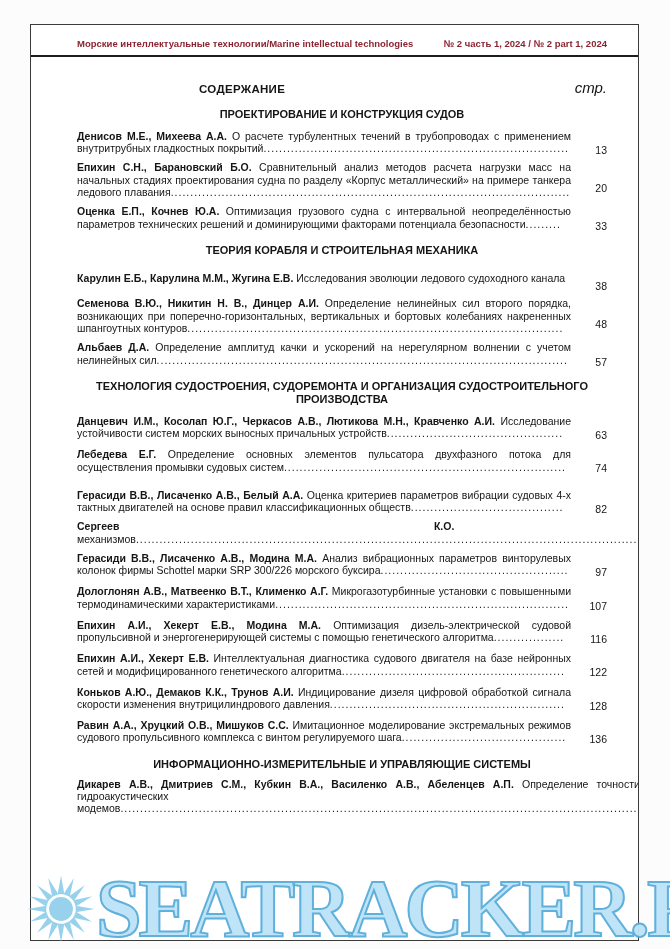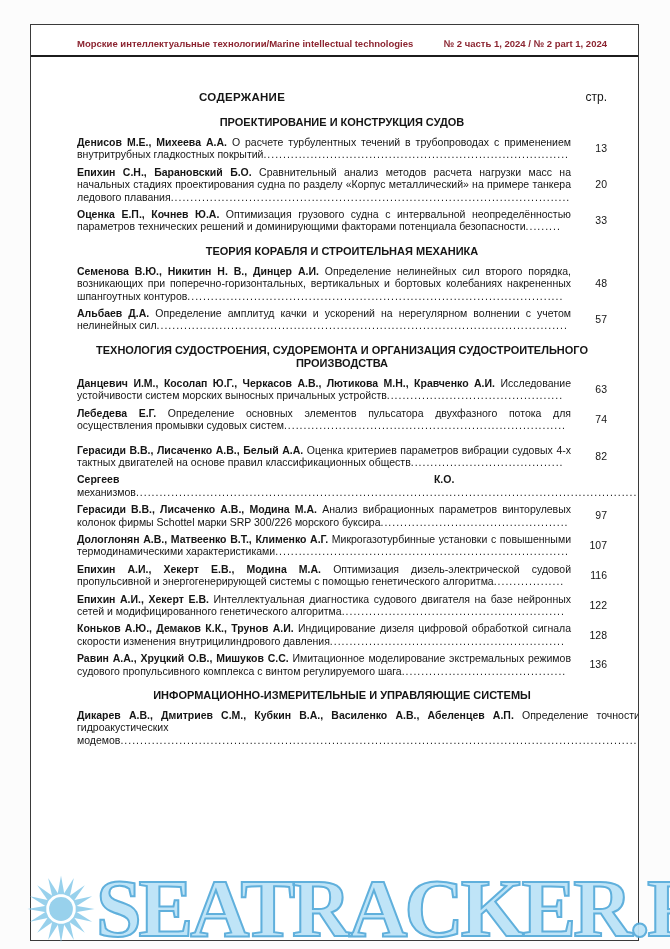--- a/index.html
+++ b/index.html
@@ -13,34 +13,34 @@
     border:1px solid #3a3a3a; background:#fff; overflow:hidden;
   }
   .page-header {
     display:flex; justify-content:space-between; align-items:flex-end;
     padding:13px 31px 6px 46px; border-bottom:2px solid #1c1c1c;
   }
   .page-header .jt, .page-header .issue {
     color:#8b2430; font-weight:bold; font-size:9.5px; white-space:nowrap;
   }
   .content { padding:0 31px 0 46px; }
-  .toc-head { margin-top:33px; display:flex; justify-content:space-between; align-items:baseline; }
+  .toc-head { margin-top:22px; display:flex; justify-content:space-between; align-items:baseline; }
   .toc-title { font-weight:bold; font-size:11.5px; margin-left:122px; letter-spacing:0.3px; }
-  .toc-page-label { font-size:12px; }
+  .toc-page-label { font-size:15px;font-style:italic; }
   .section { margin-top:12px; }
   .section-heading {
     text-align:center; font-weight:bold; font-size:11px; line-height:13px;
     margin-bottom:7px; white-space:pre-line;
   }
   .entry { display:flex; align-items:center; margin-bottom:5px; }
   .entry-text { flex:1; font-size:10.5px; line-height:12.4px; text-align:justify; }
   .authors { font-weight:bold; }
   .dots { letter-spacing:1px; }
   .entry-page {
-    width:36px; text-align:right; font-size:10.5px; line-height:12.4px; flex:0 0 auto;
+    width:36px; text-align:right; font-size:10.5px; line-height:12.4px; flex:0 0 auto;margin-top:16px;
   }
   .watermark {
     position:absolute; left:26px; bottom:3px; z-index:9;
     display:flex; align-items:center; opacity:0.95; pointer-events:none;
   }
   .sun { width:70px; height:70px; flex:0 0 auto; }
   .wm-text {
     font-family:"Liberation Serif","DejaVu Serif",serif; font-weight:bold;
     font-size:82px; line-height:74px; letter-spacing:-3px; white-space:nowrap;
     color:#bce3f7; -webkit-text-stroke:2px #58acdb;
@@ -74,20 +74,24 @@
         <div class="entry-page">20</div>
       </div>
       <div class="entry">
         <div class="entry-text"><span class="authors">Оценка Е.П., Кочнев Ю.А.</span> <span>Оптимизация грузового судна с интервальной неопределённостью параметров технических решений и доминирующими факторами потенциала безопасности</span><span class="dots">.........</span></div>
         <div class="entry-page">33</div>
       </div>
     </div>
 
     <div class="section">
       <div class="section-heading">ТЕОРИЯ КОРАБЛЯ И СТРОИТЕЛЬНАЯ МЕХАНИКА</div>
+      <div class="entry">
+        <div class="entry-text"><span class="authors">Карулин Е.Б., Карулина М.М., Жугина Е.В.</span> <span>Исследования эволюции ледового судоходного канала</span><span class="dots"></span></div>
+        <div class="entry-page">38</div>
+      </div>
       <div class="entry">
         <div class="entry-text"><span class="authors">Семенова В.Ю., Никитин Н. В., Динцер А.И.</span> <span>Определение нелинейных сил второго порядка, возникающих при поперечно-горизонтальных, вертикальных и бортовых колебаниях накрененных шпангоутных контуров</span><span class="dots">................................................................................................</span></div>
         <div class="entry-page">48</div>
       </div>
       <div class="entry">
         <div class="entry-text"><span class="authors">Альбаев Д.А.</span> <span>Определение амплитуд качки и ускорений на нерегулярном волнении с учетом нелинейных сил</span><span class="dots">.........................................................................................................</span></div>
         <div class="entry-page">57</div>
       </div>
     </div>
 

